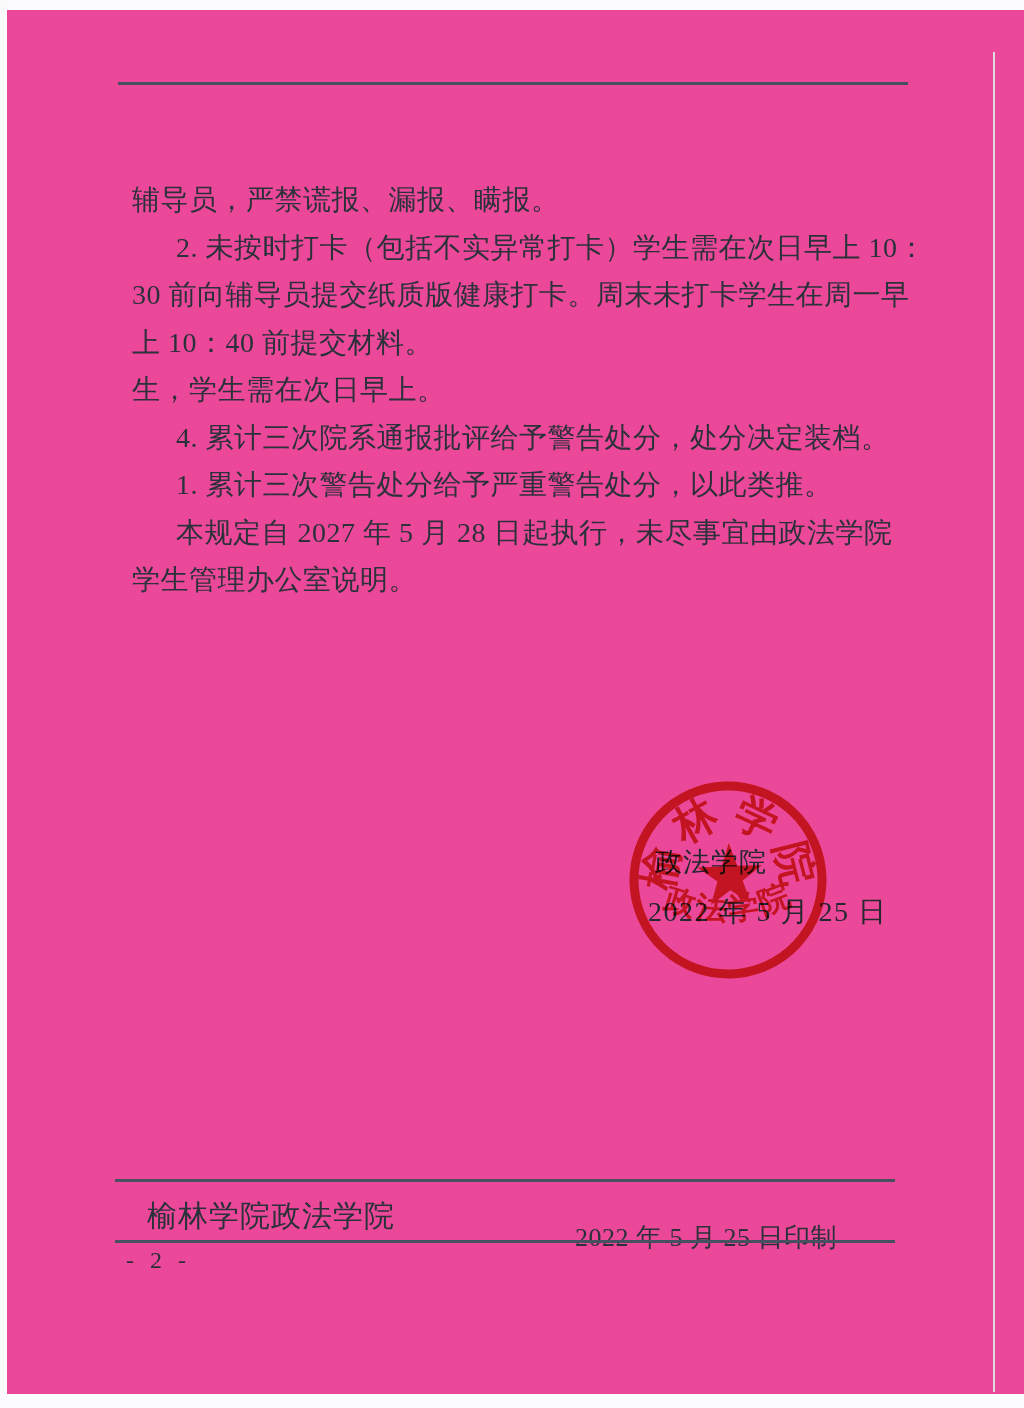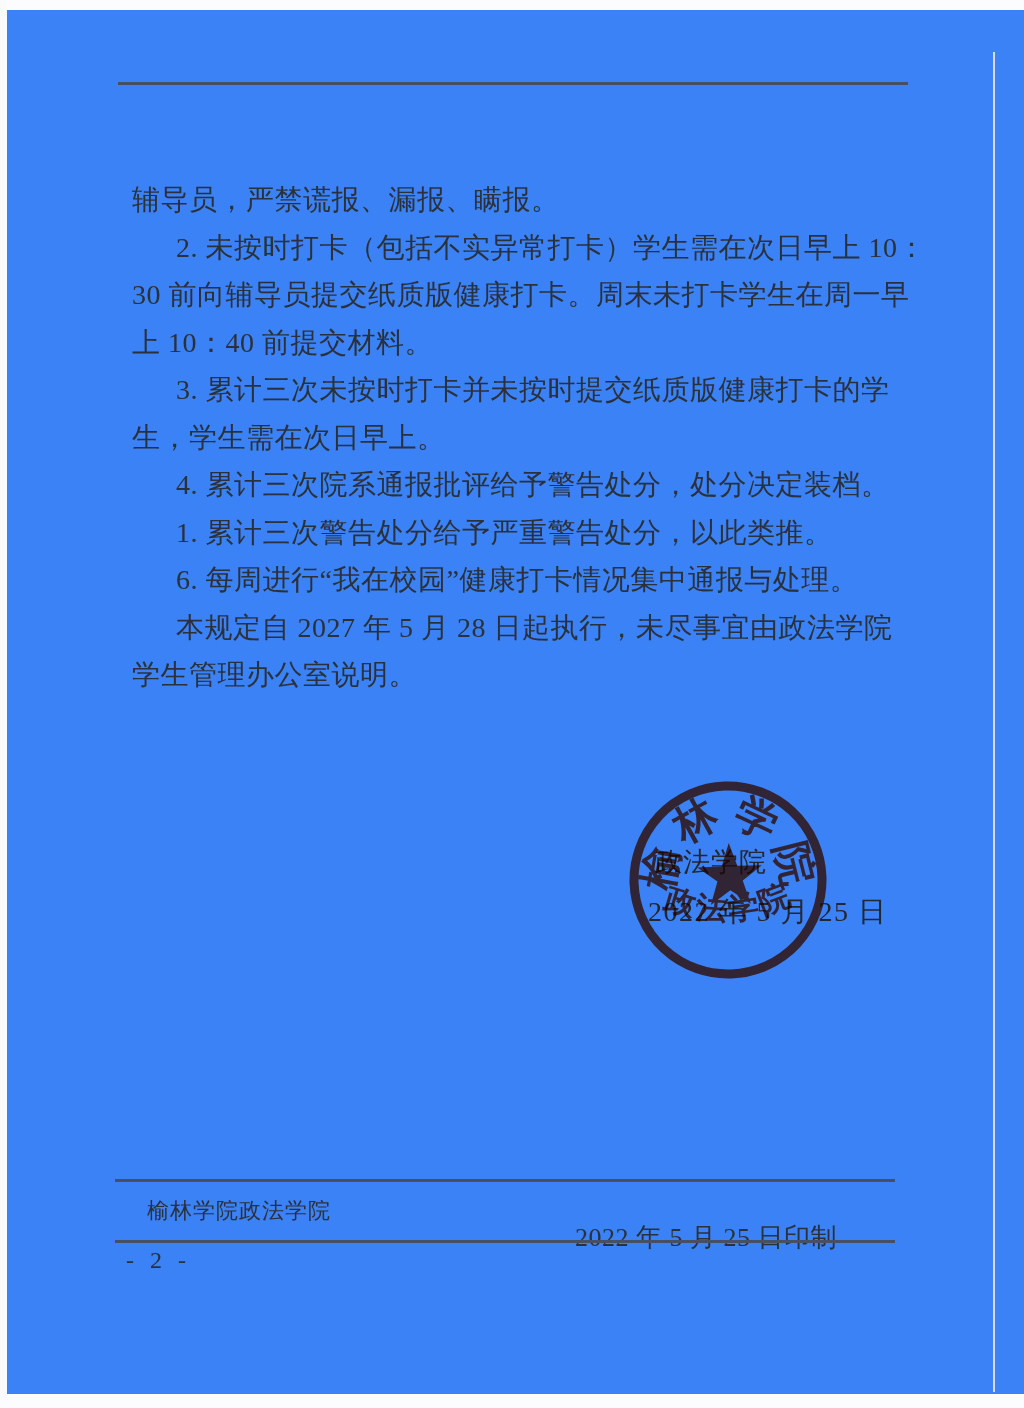--- a/index.html
+++ b/index.html
@@ -5,21 +5,21 @@
   * { margin: 0; padding: 0; box-sizing: border-box; }
   html, body {
     width: 1024px; height: 1408px;
     font-family: "Liberation Serif", "DejaVu Serif", serif;
     background: #f5f5f7;
     overflow: hidden;
     position: relative;
   }
   .page {
     position: absolute; inset: 0;
-    background: #3b82f6;
+    background: #ec4899;
   }
   
   .scan-edge-top    { position: absolute; left: 0; top: 0; width: 1024px; height: 10px; background: #fcfcfe; }
   .scan-edge-bottom { position: absolute; left: 0; top: 1394px; width: 1024px; height: 14px; background: #fcfcfe; }
   .scan-edge-right  { position: absolute; left: 993px; top: 52px; width: 2px; height: 1340px; background: #dcdce0; }
   .scan-edge-left   { position: absolute; left: 0; top: 0; width: 7px; height: 1408px; background: #fafafb; }
 
   .rule {
     position: absolute; height: 3px;
     background: #475061;
@@ -59,21 +59,21 @@
   }
   .seal text {
     font-family: "Liberation Serif", "DejaVu Serif", serif;
     font-weight: bold;
   }
 
   .footer-top-rule    { left: 115px; top: 1179px; width: 780px; }
   .footer-bottom-rule { left: 115px; top: 1240px; width: 780px; }
   .footer-issuer {
     position: absolute; left: 147px; top: 1196px;
-    font-size: 22px; color: #2b313a; letter-spacing: 1px;
+    font-size: 30px; color: #2b313a; letter-spacing: 1px;
     white-space: nowrap;
   }
   .footer-print-date {
     position: absolute; left: 575px; top: 1196px;
     font-size: 26px; color: #2b313a; letter-spacing: 0.5px;
     white-space: nowrap;
     margin-top: 24px;
   }
   .page-number {
     position: absolute; left: 126px; top: 1247px;
@@ -91,25 +91,23 @@
   <div class="scan-edge-right"></div>
   <div class="scan-edge-bottom"></div>
 
   <div class="rule header-rule"></div>
 
   <div class="doc-body">
     <div class="line">辅导员，严禁谎报、漏报、瞒报。</div>
     <div class="line indent">2. 未按时打卡（包括不实异常打卡）学生需在次日早上 10：</div>
     <div class="line">30 前向辅导员提交纸质版健康打卡。周末未打卡学生在周一早</div>
     <div class="line">上 10：40 前提交材料。</div>
-    <div class="line indent">3. 累计三次未按时打卡并未按时提交纸质版健康打卡的学</div>
     <div class="line">生，学生需在次日早上。</div>
     <div class="line indent">4. 累计三次院系通报批评给予警告处分，处分决定装档。</div>
     <div class="line indent">1. 累计三次警告处分给予严重警告处分，以此类推。</div>
-    <div class="line indent">6. 每周进行“我在校园”健康打卡情况集中通报与处理。</div>
     <div class="line indent">本规定自 2027 年 5 月 28 日起执行，未尽事宜由政法学院</div>
     <div class="line">学生管理办公室说明。</div>
   </div>
 
   <div class="sig-name">政法学院</div>
   <div class="sig-date">2022 年 5 月 25 日</div>
 
   <svg class="seal" viewBox="0 0 200 200">
     <circle cx="100" cy="100" r="94" fill="none" stroke-width="9" stroke="#d03526"></circle>
     <path id="sealBottomPath" d="M 34 124 Q 100 154 166 124" fill="none"></path>

